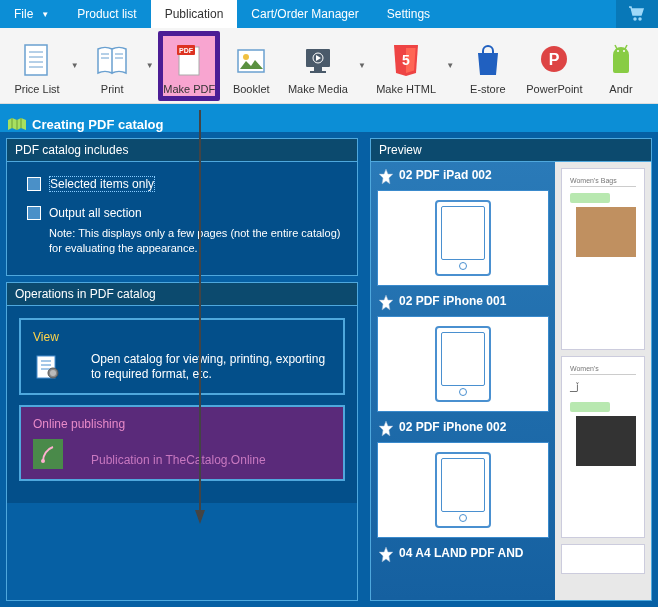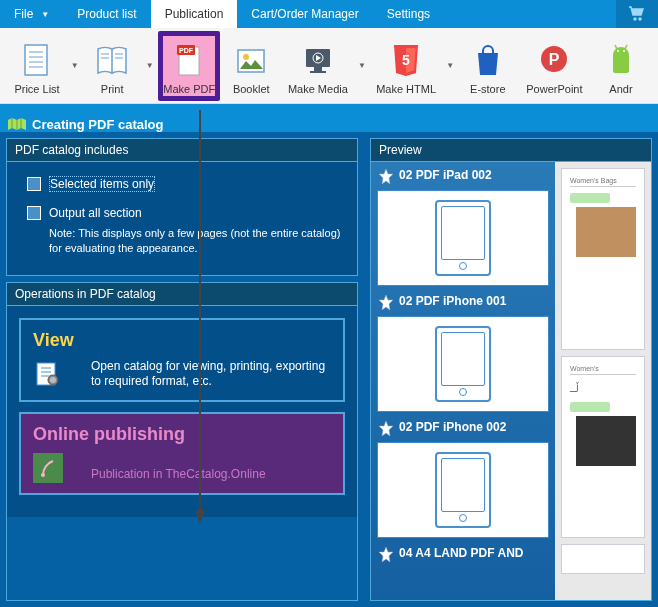--- a/index.html
+++ b/index.html
@@ -23,21 +23,21 @@
 .right-col{flex:1;padding:6px;display:flex;gap:4px}
 .panel{border:1px solid #4fa8dd}
 .panel-title{background:#0c4a6e;color:#fff;font-size:12px;padding:4px 8px;border-bottom:1px solid #4fa8dd}
 .panel-body{background:#034f8a;padding:14px 14px 18px 20px;color:#fff;font-size:12px}
 .chk-row{display:flex;align-items:center;margin-bottom:14px}
 .chk{width:14px;height:14px;border:1px solid #fff;background:#4a90c8;margin-right:8px;display:inline-block}
 .highlight{border:1px dotted #8cf}
 .note{font-size:11px;margin-left:22px;margin-top:4px;line-height:1.4}
 .op-box{border:2px solid #4fa8dd;padding:10px 12px;margin-bottom:10px}
 .op-box.purple{background:#5a2a7a}
-.op-title{color:#ffd54a;font-weight:bold;font-size:18px;margin-bottom:8px}
+.op-title{color:#ffd54a;font-weight:normal;font-size:12px;margin-bottom:8px}
 .op-title.pink{color:#e88ac8}
 .op-row{display:flex;align-items:flex-end;gap:28px}
 .op-icon{width:30px;height:30px;flex-shrink:0}
 .op-text{color:#fff;font-size:12px;line-height:1.3}
 .op-text.pink{color:#c878c0}
 .preview-list{width:184px;background:linear-gradient(180deg,#2a7ab8,#1560a0);padding:6px;overflow:hidden}
 .preview-item{margin-bottom:8px}
 .pv-title{display:flex;align-items:flex-start;color:#fff;font-size:12px;font-weight:bold;margin-bottom:4px}
 .pv-title svg{margin-right:4px}
 .pv-thumb{background:#fff;border:1px solid #3a8acc;height:96px;display:flex;align-items:center;justify-content:center}

